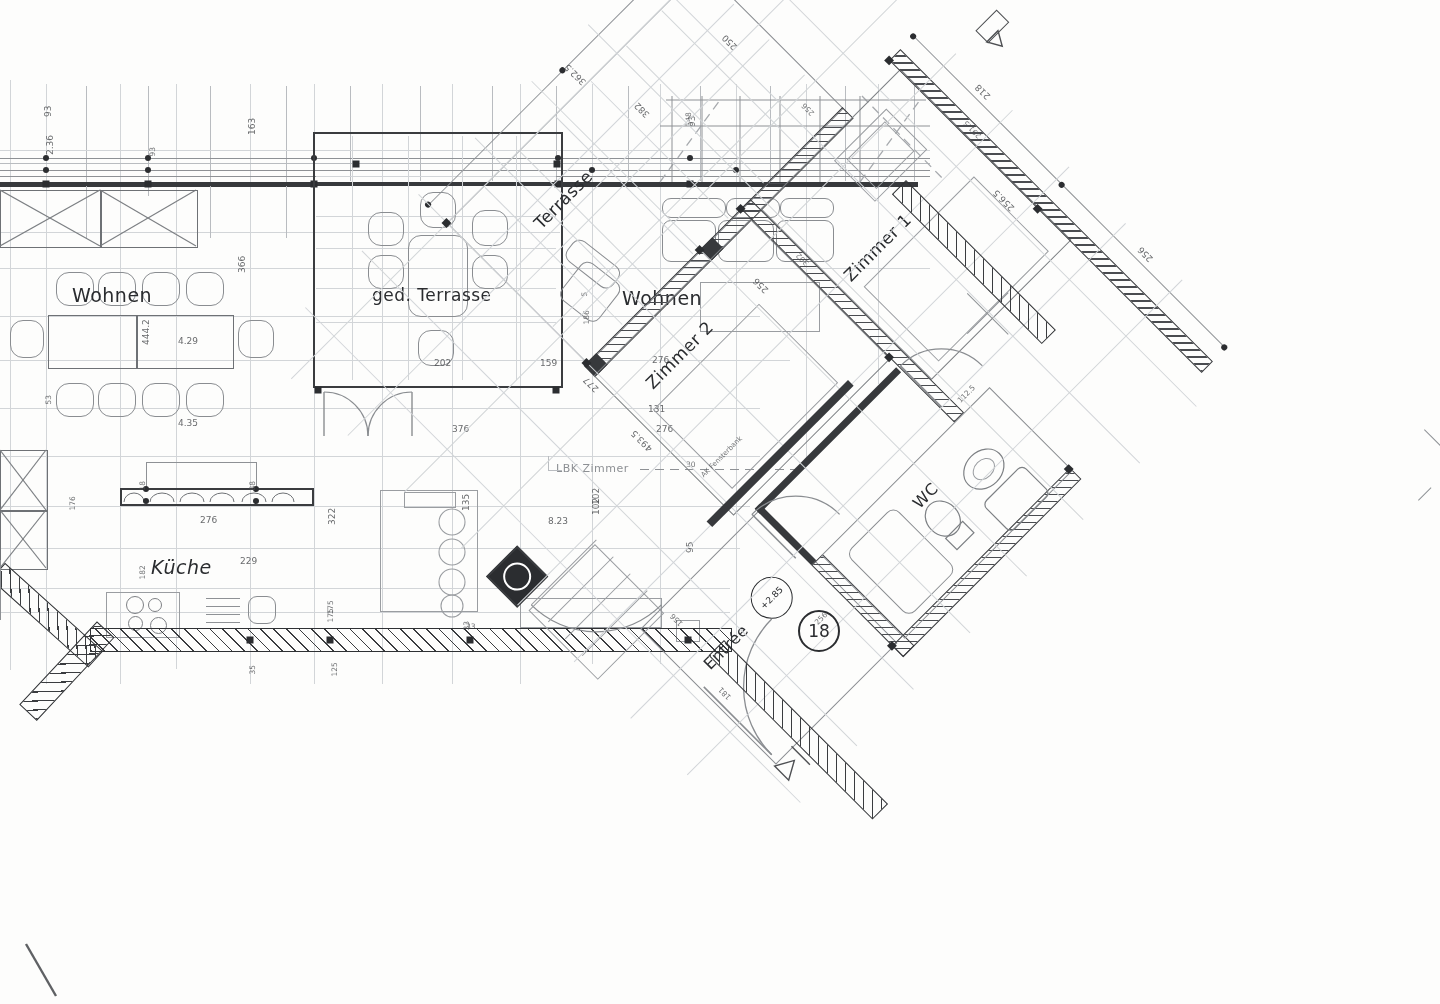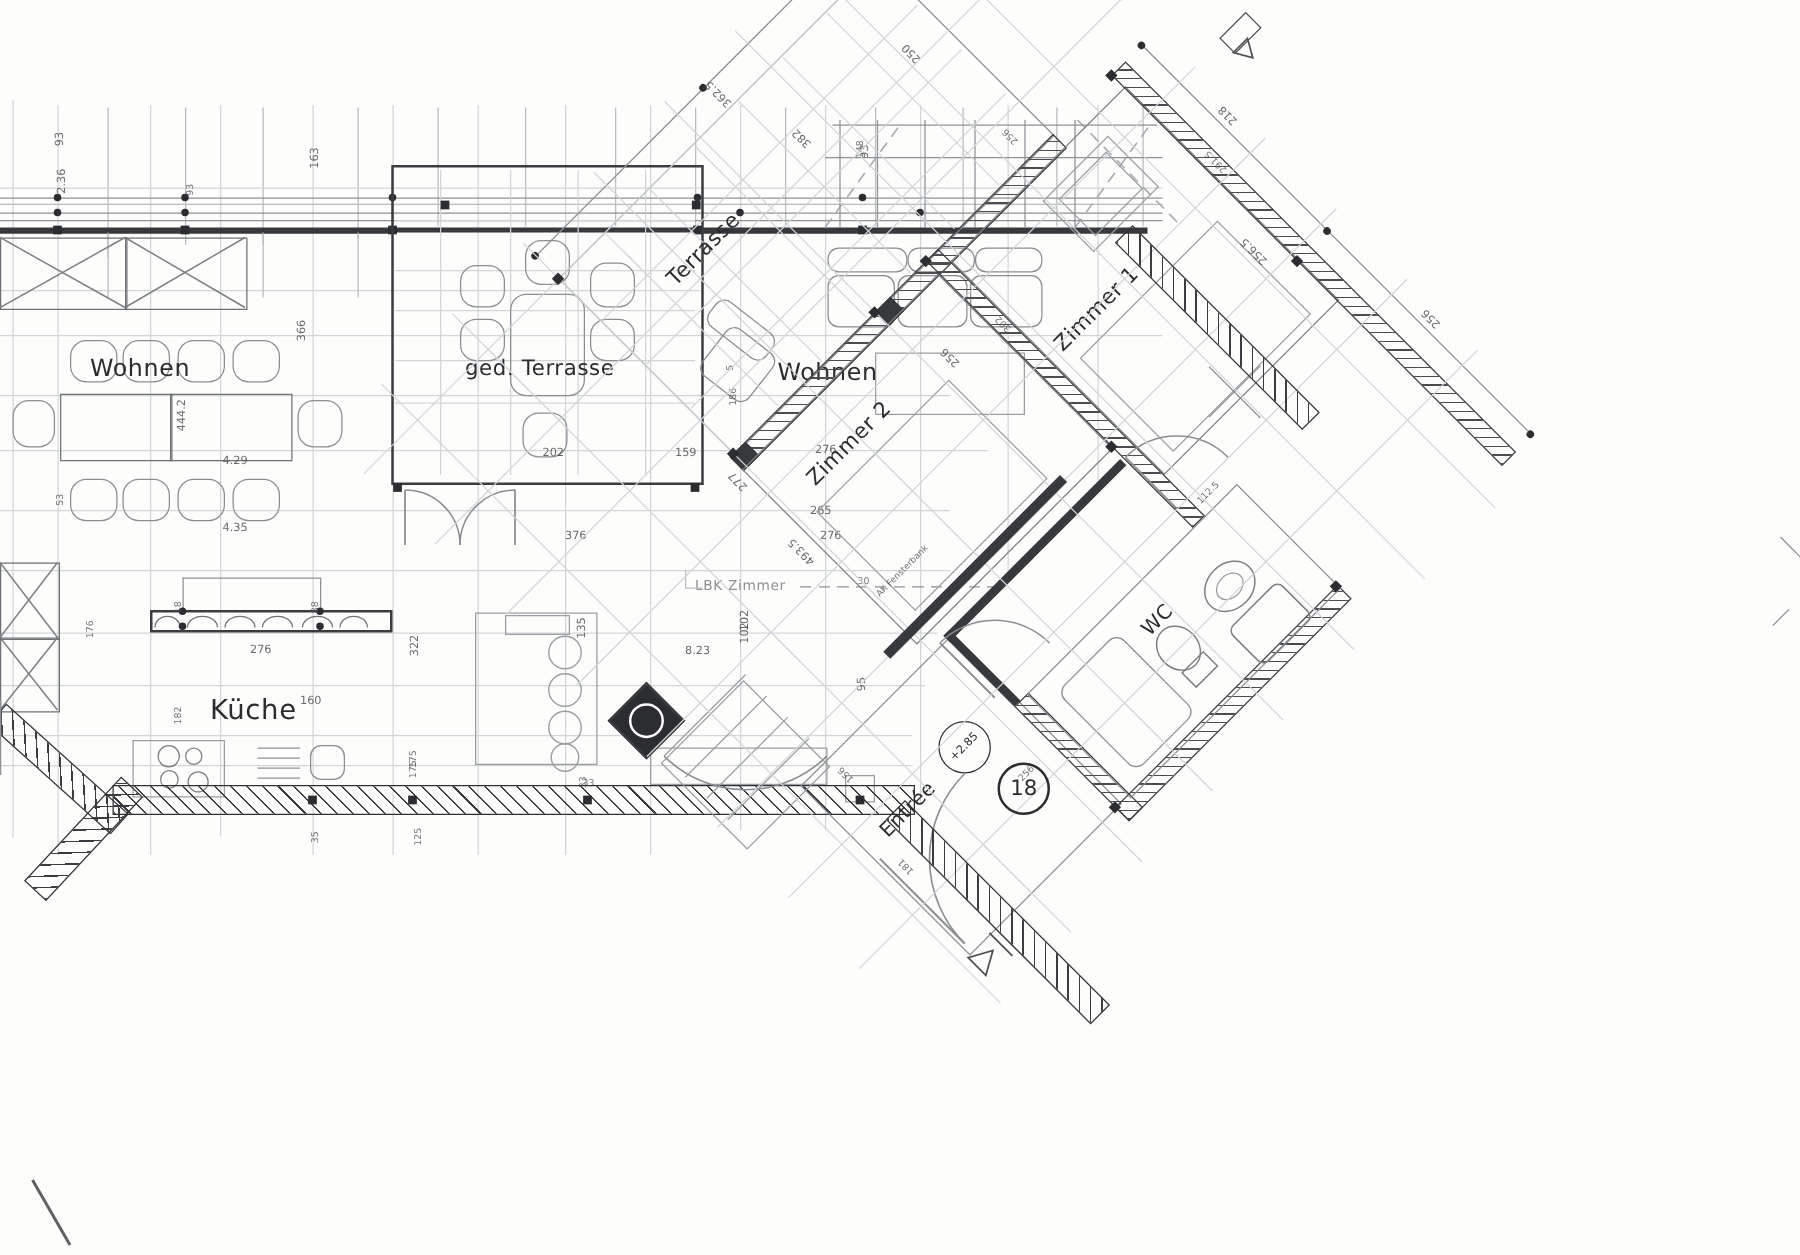--- a/index.html
+++ b/index.html
@@ -156,21 +156,21 @@
     <div class="box soft2" style="left:98px;top:383px;width:36px;height:32px;"></div>
     <div class="box soft2" style="left:142px;top:383px;width:36px;height:32px;"></div>
     <div class="box soft2" style="left:186px;top:383px;width:36px;height:32px;"></div>
 
     <div class="box soft2" style="left:10px;top:320px;width:32px;height:36px;"></div>
     <div class="box soft2" style="left:238px;top:320px;width:34px;height:36px;"></div>
 
     <div class="lbl" style="left:72px;top:284px;font-size:19px;">Wohnen</div>
 
     <div class="dim" style="left:146px;top:340px;transform:rotate(-90deg);">444.2</div>
-    <div class="dim" style="left:178px;top:364px;">4.29</div>
+    <div class="dim" style="left:178px;top:336px;">4.29</div>
     <div class="dim" style="left:178px;top:418px;">4.35</div>
     <div class="dim" style="left:242px;top:268px;transform:rotate(-90deg);">366</div>
     <div class="dim dimS" style="left:48px;top:400px;transform:rotate(-90deg);">53</div>
   </div>
 
   <div>
 
     <div class="box hv" style="left:120px;top:488px;width:190px;height:14px;"></div>
     <svg width="1440" height="1004">
       <path d="M124 502 a10 9 0 0 1 20 0" fill="none" stroke="#6e7175" stroke-width="1"></path>
@@ -181,38 +181,38 @@
       <path d="M272 502 a11 9 0 0 1 22 0" fill="none" stroke="#6e7175" stroke-width="1"></path>
     </svg>
     <div class="ln thin" style="left:146px;top:462px;width:110px;height:1px;"></div>
     <div class="ln thin" style="left:146px;top:462px;width:1px;height:26px;"></div>
     <div class="ln thin" style="left:256px;top:462px;width:1px;height:26px;"></div>
     <div class="dot" style="left:146px;top:489px;"></div>
     <div class="dot" style="left:256px;top:489px;"></div>
     <div class="dot" style="left:146px;top:501px;"></div>
     <div class="dot" style="left:256px;top:501px;"></div>
 
-    <div class="lbl" style="left:168px;top:556px;font-size:22px;">Küche</div>
+    <div class="lbl" style="left:151px;top:556px;font-size:19px;font-style:italic;">Küche</div>
 
     <div>
       <div class="box thin" style="left:106px;top:592px;width:72px;height:44px;"></div>
       <div class="circ" style="left:126px;top:596px;width:16px;height:16px;border-width:1.2px;border-color:#7d8084;"></div>
       <div class="circ" style="left:148px;top:598px;width:12px;height:12px;border-width:1.2px;border-color:#7d8084;"></div>
       <div class="circ" style="left:128px;top:616px;width:13px;height:13px;border-width:1.2px;border-color:#7d8084;"></div>
       <div class="circ" style="left:150px;top:617px;width:15px;height:15px;border-width:1.2px;border-color:#7d8084;"></div>
 
       <div class="ln thin" style="left:206px;top:598px;width:34px;height:1px;"></div>
       <div class="ln thin" style="left:206px;top:606px;width:34px;height:1px;"></div>
       <div class="ln thin" style="left:206px;top:614px;width:34px;height:1px;"></div>
       <div class="ln thin" style="left:206px;top:622px;width:34px;height:1px;"></div>
       <div class="box soft" style="left:248px;top:596px;width:26px;height:26px;"></div>
     </div>
 
     <div class="dim" style="left:200px;top:515px;">276</div>
-    <div class="dim" style="left:240px;top:556px;">160</div>
+    <div class="dim" style="left:240px;top:556px;">229</div>
     <div class="dim" style="left:332px;top:520px;transform:rotate(-90deg);">322</div>
     <div class="dim dimS" style="left:142px;top:575px;transform:rotate(-90deg);">182</div>
     <div class="dim dimS" style="left:142px;top:486px;transform:rotate(-90deg);">18</div>
     <div class="dim dimS" style="left:252px;top:486px;transform:rotate(-90deg);">88</div>
     <div class="dim dimS" style="left:72px;top:506px;transform:rotate(-90deg);">176</div>
   </div>
 
   <div>
     <div class="box" style="left:0px;top:450px;width:46px;height:60px;"></div>
     <svg width="1440" height="1004">
@@ -277,21 +277,21 @@
 
     <div class="box thin" style="left:700px;top:282px;width:118px;height:48px;"></div>
 
     <div class="box soft" style="left:578px;top:236px;width:56px;height:24px;transform:rotate(38deg);"></div>
     <div class="box soft" style="left:586px;top:258px;width:46px;height:46px;transform:rotate(38deg);"></div>
 
     <div class="lbl" style="left:622px;top:287px;font-size:19px;">Wohnen</div>
 
     <div class="dim" style="left:652px;top:355px;">276</div>
     <div class="dim" style="left:656px;top:424px;">276</div>
-    <div class="dim" style="left:648px;top:404px;">265</div>
+    <div class="dim" style="left:648px;top:404px;">131</div>
     <div class="dim dimS" style="left:584px;top:292px;transform:rotate(-90deg);">5</div>
     <div class="dim dimS" style="left:586px;top:320px;transform:rotate(-90deg);">186</div>
     <div class="dim" style="left:596px;top:510px;transform:rotate(-90deg);">102</div>
   </div>
 
   <div>
     <svg width="1440" height="1004">
       <g stroke="#a7aaae" stroke-width="1.3" stroke-dasharray="9 6" fill="none">
         <line x1="660" y1="182" x2="720" y2="100"></line>
         <line x1="860" y1="182" x2="920" y2="100"></line>

